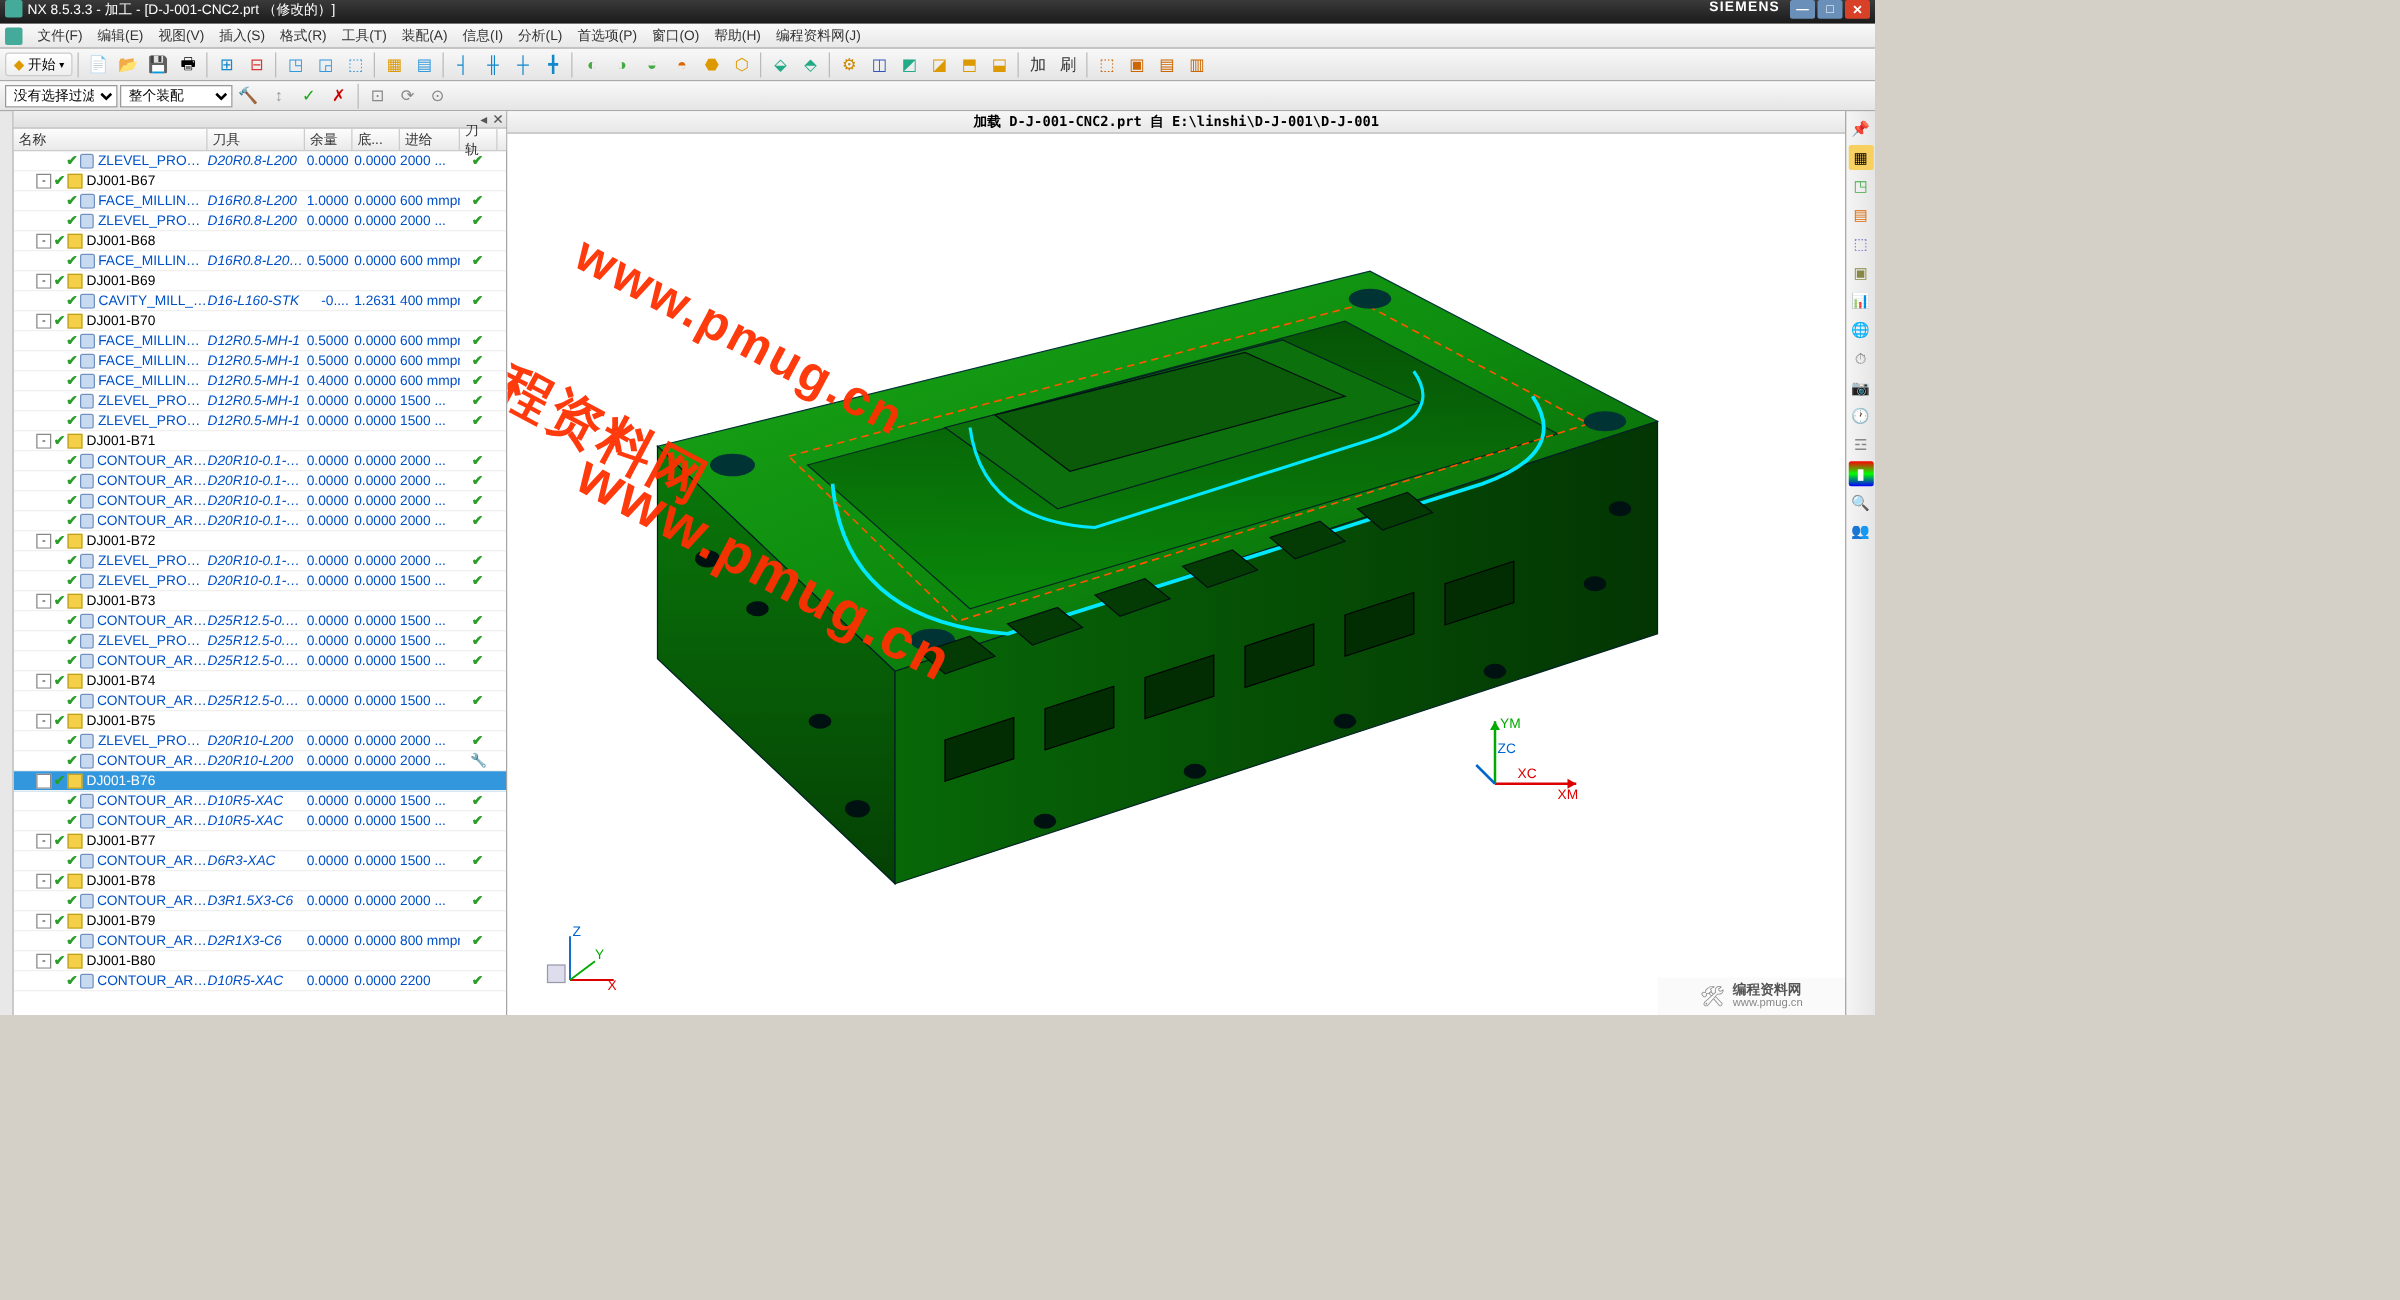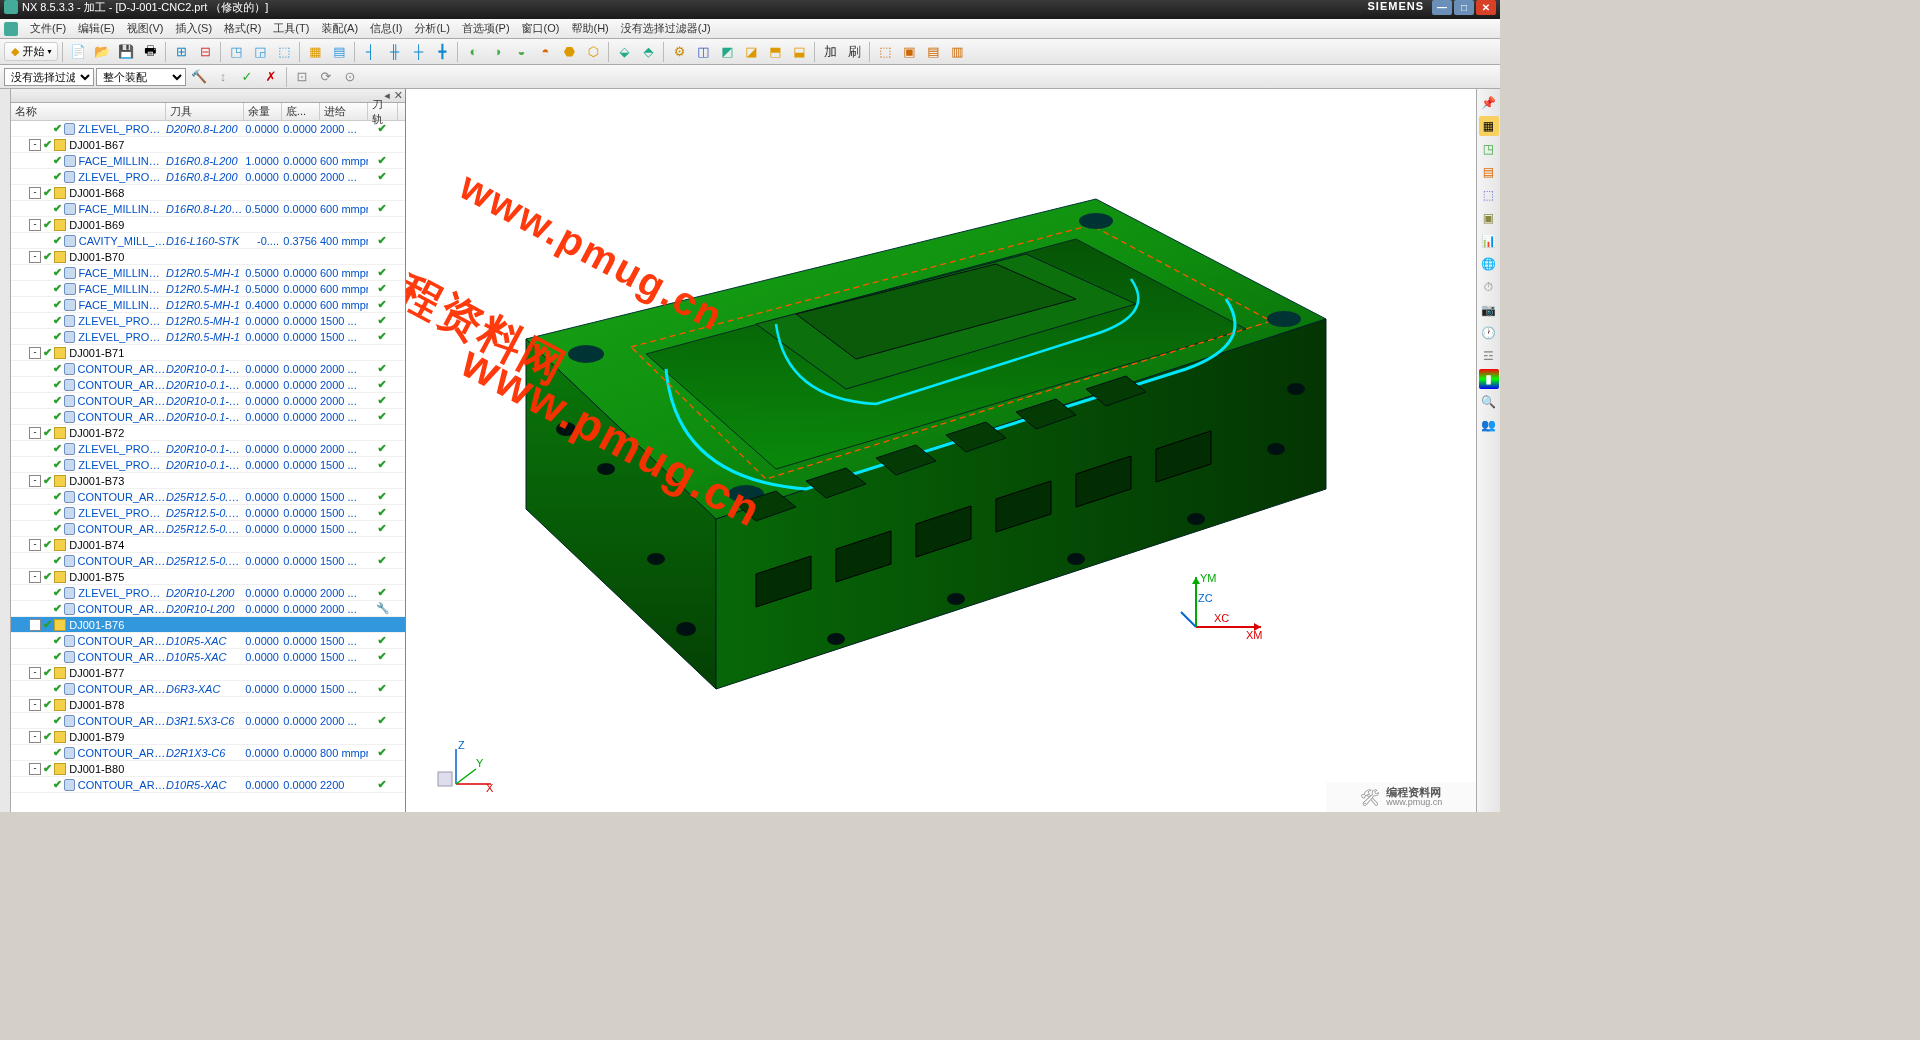--- a/index.html
+++ b/index.html
@@ -104,21 +104,21 @@
   <span class="menu-item">视图(V)</span>
   <span class="menu-item">插入(S)</span>
   <span class="menu-item">格式(R)</span>
   <span class="menu-item">工具(T)</span>
   <span class="menu-item">装配(A)</span>
   <span class="menu-item">信息(I)</span>
   <span class="menu-item">分析(L)</span>
   <span class="menu-item">首选项(P)</span>
   <span class="menu-item">窗口(O)</span>
   <span class="menu-item">帮助(H)</span>
-  <span class="menu-item">没有选择过滤器(J)</span>
+  <span class="menu-item">编程资料网(J)</span>
 </div>
 
 <div class="toolbar1">
   <span class="tb-start">
       <span style="color:#d90">◆</span>
       <span>开始</span>
       <span style="font-size:8px">▾</span>
     </span>
   <span class="tb-sep"></span>
   <span class="tb-btn">📄</span>
@@ -285,21 +285,21 @@
           <div class="c-path"></div>
         </div>
         <div class="tree-row">
           <div class="c-name indent1">
             <span class="chk">✔</span>
             <span class="op-icon"></span>
             <span class="label op-lbl">CAVITY_MILL_1...</span>
           </div>
           <div class="c-tool">D16-L160-STK</div>
           <div class="c-stock">-0....</div>
-          <div class="c-bot">0.3756</div>
+          <div class="c-bot">1.2631</div>
           <div class="c-feed">400 mmpm</div>
           <div class="c-path"><span class="chk">✔</span></div>
         </div>
         <div class="tree-row">
           <div class="c-name indent0">
             <span class="expander">-</span>
             <span class="chk">✔</span>
             <span class="grp-icon"></span>
             <span class="label">DJ001-B70</span>
           </div>
@@ -712,20 +712,21 @@
           <div class="c-tool">D10R5-XAC</div>
           <div class="c-stock">0.0000</div>
           <div class="c-bot">0.0000</div>
           <div class="c-feed">2200</div>
           <div class="c-path"><span class="chk">✔</span></div>
         </div>
       </div>
   </div>
 
   <div class="viewport-area">
+    <div class="view-tab">加载 D-J-001-CNC2.prt 自 E:\linshi\D-J-001\D-J-001</div>
     <div class="viewport">
 
       <svg class="mold-wrap" viewBox="0 0 900 600">
         <defs>
           <linearGradient id="gtop" x1="0" y1="0" x2="1" y2="1">
             <stop offset="0" stop-color="#1aa818"></stop>
               <stop offset=".5" stop-color="#0e8c0e"></stop>
               <stop offset="1" stop-color="#075507"></stop>
           </linearGradient>
           <linearGradient id="gfront" x1="0" y1="0" x2="0" y2="1">

